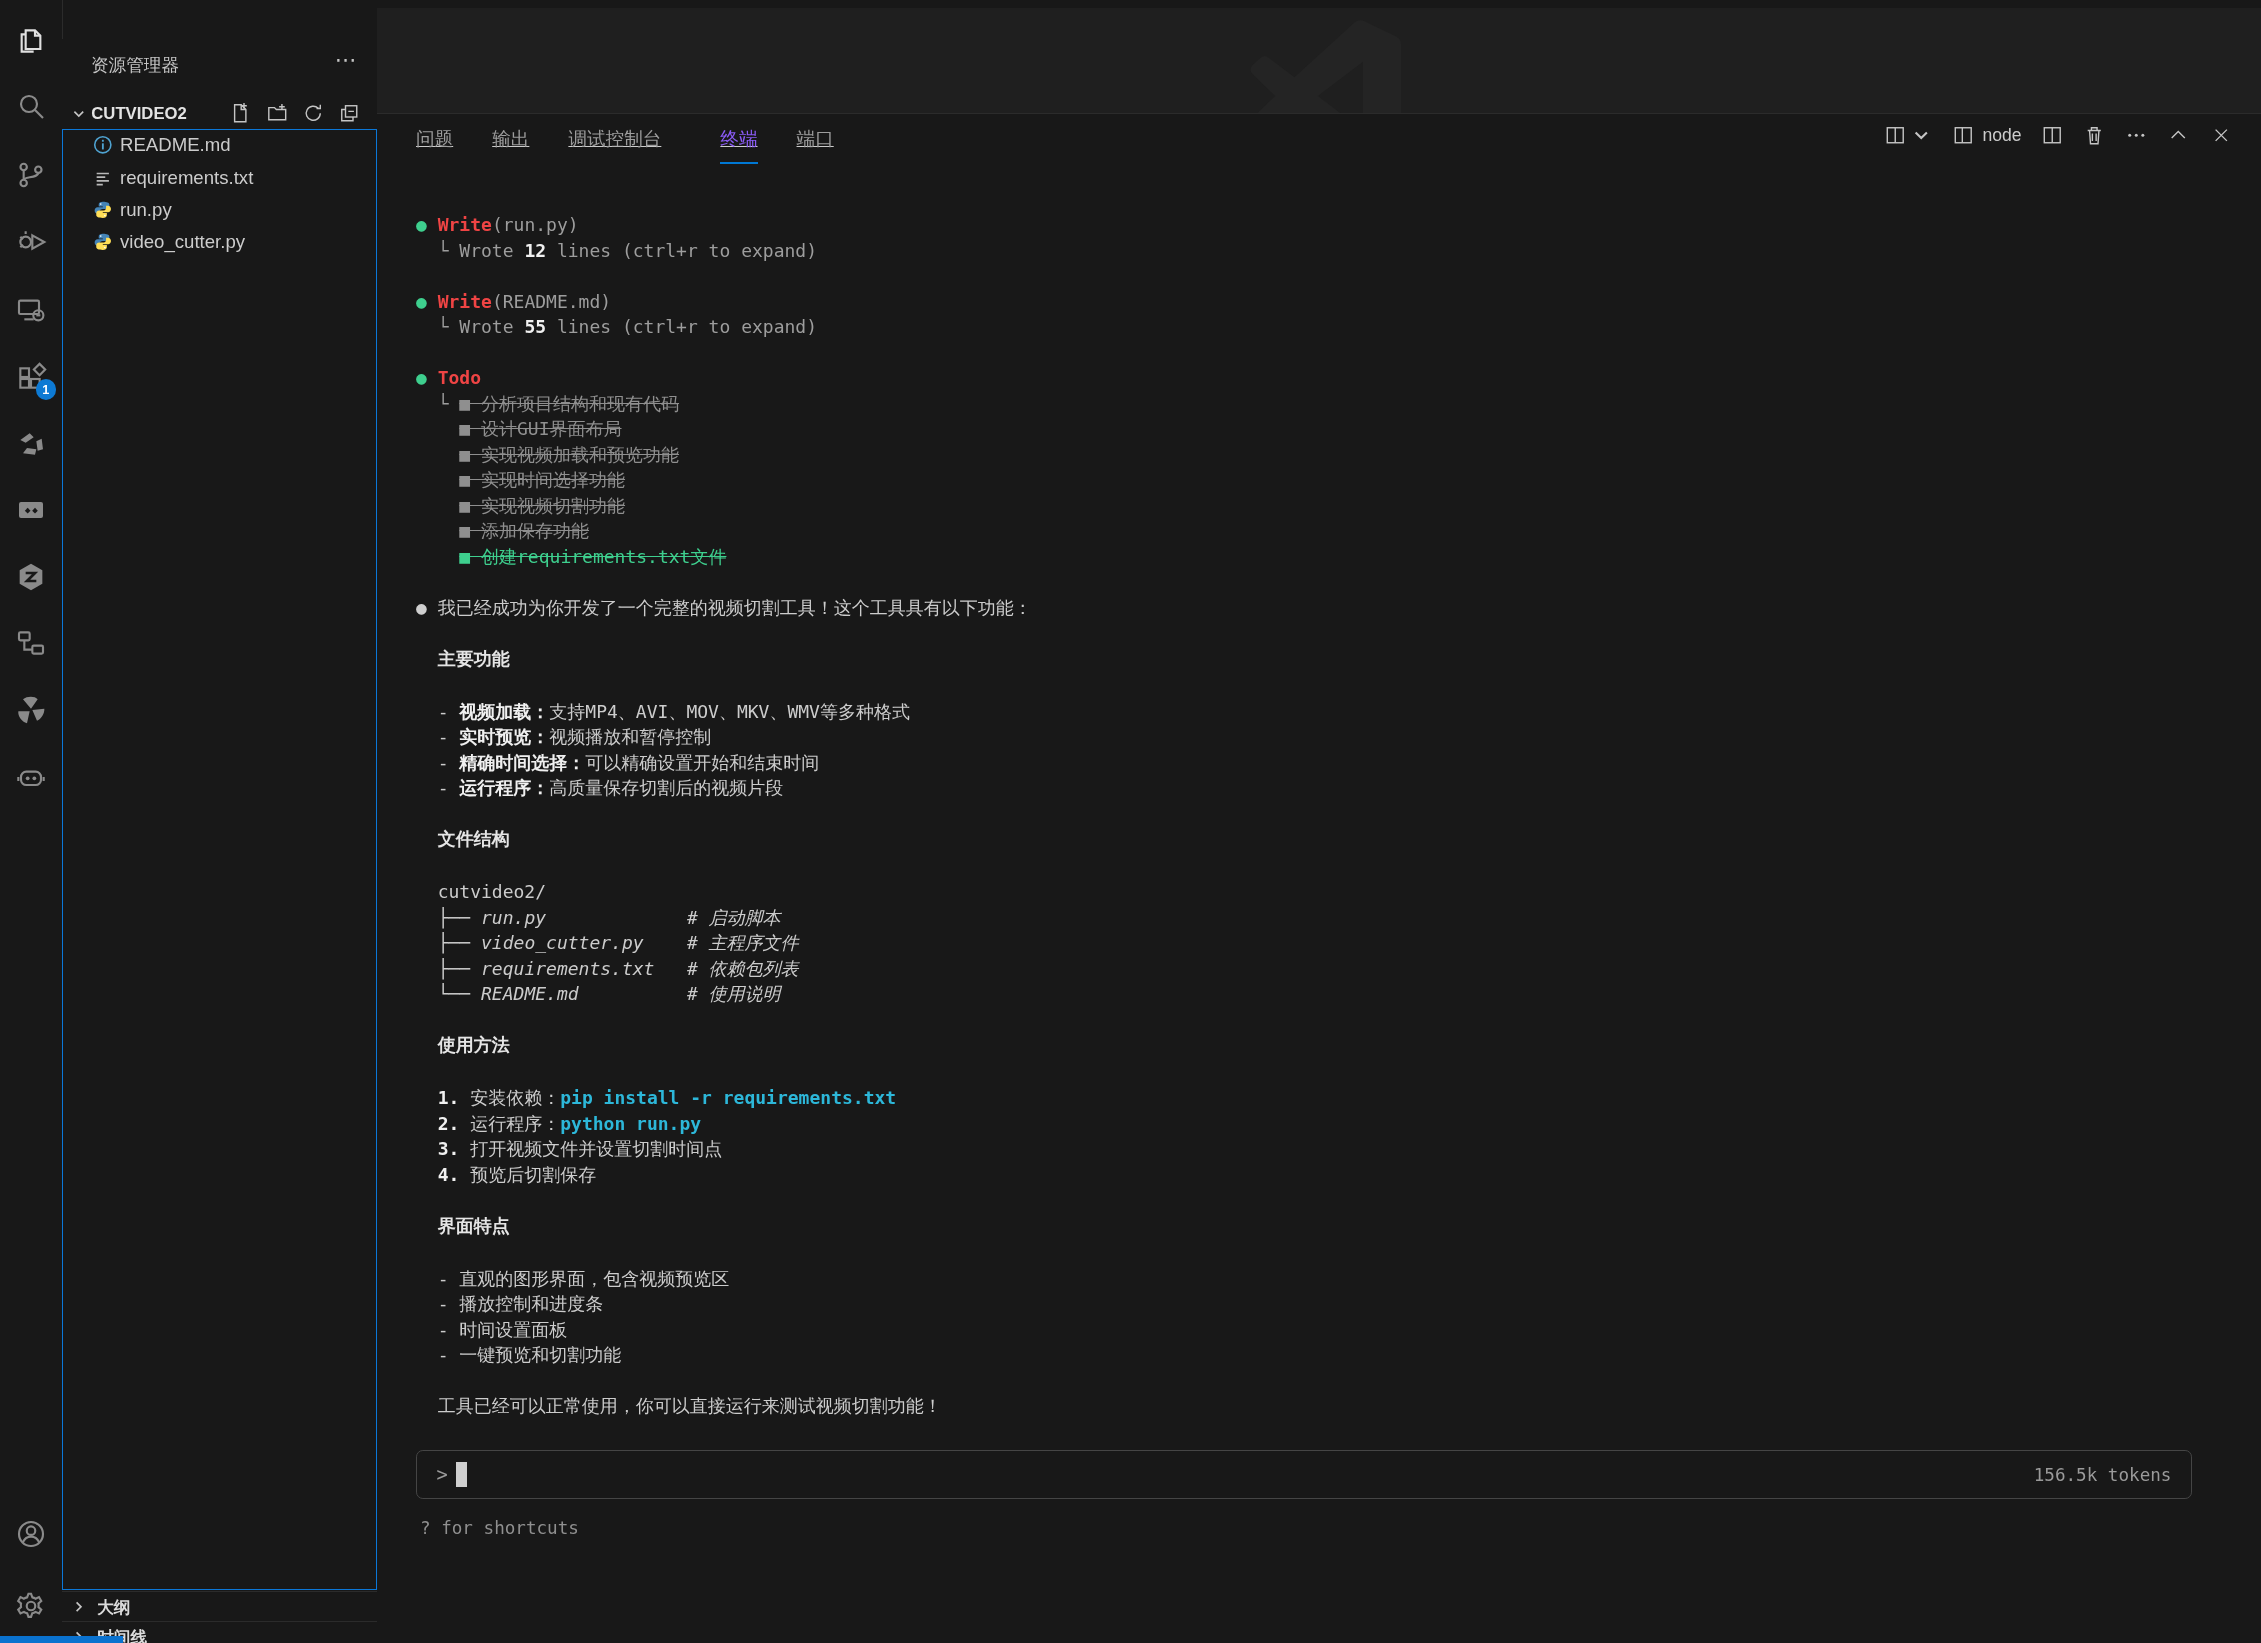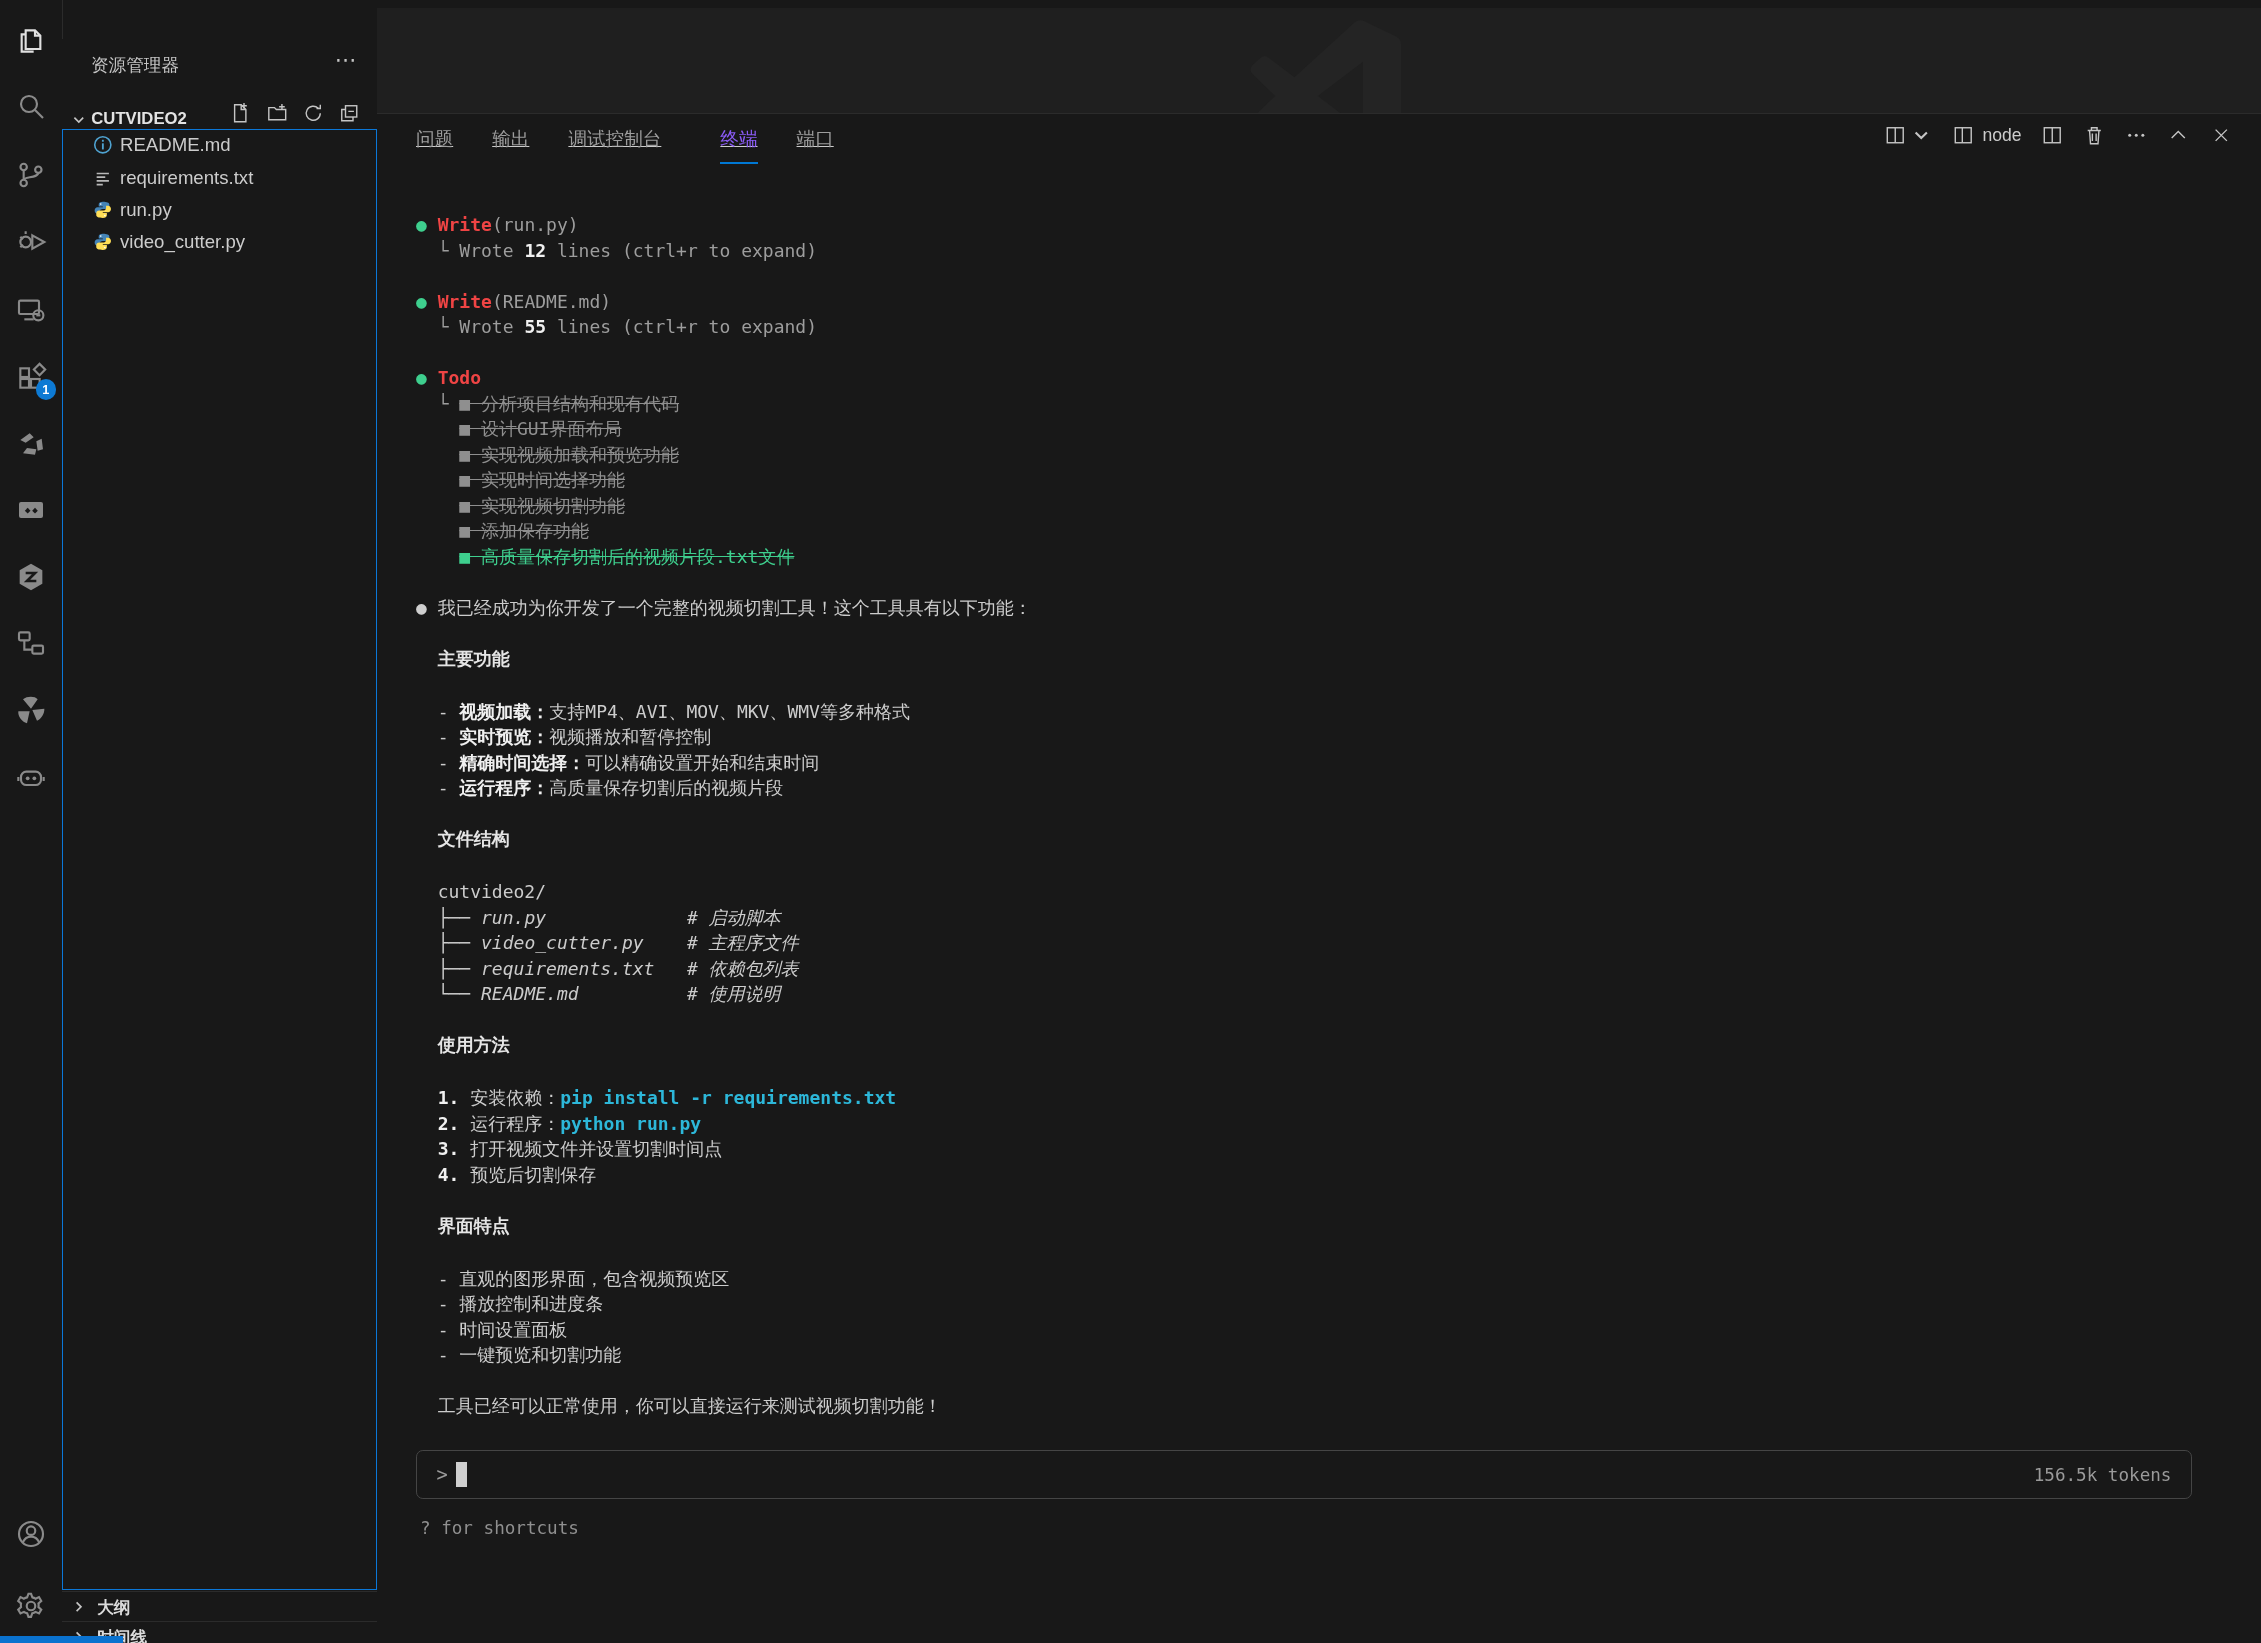--- a/index.html
+++ b/index.html
@@ -8,21 +8,21 @@
   
   #activitybar{position:absolute;left:0;top:0;width:62px;height:1644px;background:#181818;border-right:1px solid #2b2b2b;}
   .ab-item{position:absolute;left:0;width:62px;height:51px;display:flex;align-items:center;justify-content:center;cursor:pointer;}
   .ab-item svg{width:32px;height:32px;}
   .badge{position:absolute;right:5.9px;bottom:2px;width:20.6px;height:20.6px;border-radius:50%;background:#0d7ad4;color:#fff;
          font-size:12.7px;font-weight:bold;display:flex;align-items:center;justify-content:center;}
   
   #sidebar{position:absolute;left:62px;top:0;width:316px;height:1624px;background:#181818;margin-top:39px;}
   .sb-title{position:absolute;left:29px;top:13.7px;font-size:17.6px;color:#c5c5c5;}
   .sb-more{position:absolute;right:21.6px;top:7.8px;font-size:21.6px;color:#c5c5c5;cursor:pointer;}
-  .sb-section{position:absolute;left:0;top:59px;width:316px;height:31px;display:flex;align-items:flex-end;}
+  .sb-section{position:absolute;left:0;top:59px;width:316px;height:31px;display:flex;align-items:center;}
   .sb-chev{margin-left:7.8px;margin-right:3.9px;display:flex;}
   .sb-section-label{font-size:16.7px;font-weight:bold;color:#e3e3e3;}
   .sb-actions{position:absolute;right:17.6px;top:3.9px;display:flex;gap:13.7px;}
   .sb-actions svg{width:22.5px;height:22.5px;cursor:pointer;}
   #focus-border{position:absolute;left:0px;top:90px;width:315px;height:1461px;border:1px solid #0b77d7;box-sizing:border-box;pointer-events:none;}
   .file-row{position:absolute;left:1px;width:313px;height:32px;display:flex;align-items:center;padding-left:57px;box-sizing:border-box;cursor:pointer;}
   .file-row .ficon{position:absolute;left:29px;width:21.6px;height:21.6px;display:flex;align-items:center;justify-content:center;}
   .file-row span.fname{font-size:18.6px;color:#cccccc;}
   .sb-bottom{position:absolute;left:0;width:316px;height:30px;border-top:1px solid #2b2b2b;display:flex;align-items:center;cursor:pointer;background:#181818;}
   .sb-bottom .lbl{font-size:16.7px;font-weight:bold;color:#dcdcdc;margin-left:5.9px;}
@@ -331,21 +331,21 @@
           <div class="tline"><span class="s-gb">● </span><span class="s-bold">Write</span><span class="s-dim">(README.md)</span></div>
           <div class="tline"><span class="s-dim">  └ Wrote </span><span class="s-boldw">55</span><span class="s-dim"> lines (ctrl+r to expand)</span></div>
           <div class="tline">&nbsp;</div>
           <div class="tline"><span class="s-gb">● </span><span class="s-bold">Todo</span></div>
           <div class="tline"><span class="s-dim">  └ </span><span class="s-done">■ 分析项目结构和现有代码</span></div>
           <div class="tline"><span class="s-txt">    </span><span class="s-done">■ 设计GUI界面布局</span></div>
           <div class="tline"><span class="s-txt">    </span><span class="s-done">■ 实现视频加载和预览功能</span></div>
           <div class="tline"><span class="s-txt">    </span><span class="s-done">■ 实现时间选择功能</span></div>
           <div class="tline"><span class="s-txt">    </span><span class="s-done">■ 实现视频切割功能</span></div>
           <div class="tline"><span class="s-txt">    </span><span class="s-done">■ 添加保存功能</span></div>
-          <div class="tline"><span class="s-txt">    </span><span class="s-doneg">■ 高质量保存切割后的视频片段.txt文件</span></div>
+          <div class="tline"><span class="s-txt">    </span><span class="s-doneg">■ 创建requirements.txt文件</span></div>
           <div class="tline">&nbsp;</div>
           <div class="tline"><span class="s-bullet">● </span><span class="s-txt">我已经成功为你开发了一个完整的视频切割工具！这个工具具有以下功能：</span></div>
           <div class="tline">&nbsp;</div>
           <div class="tline"><span class="s-txt">  </span><span class="s-head">主要功能</span></div>
           <div class="tline">&nbsp;</div>
           <div class="tline"><span class="s-txt">  - </span><span class="s-boldw">视频加载：</span><span class="s-txt">支持MP4、AVI、MOV、MKV、WMV等多种格式</span></div>
           <div class="tline"><span class="s-txt">  - </span><span class="s-boldw">实时预览：</span><span class="s-txt">视频播放和暂停控制</span></div>
           <div class="tline"><span class="s-txt">  - </span><span class="s-boldw">精确时间选择：</span><span class="s-txt">可以精确设置开始和结束时间</span></div>
           <div class="tline"><span class="s-txt">  - </span><span class="s-boldw">运行程序：</span><span class="s-txt">高质量保存切割后的视频片段</span></div>
           <div class="tline">&nbsp;</div>

